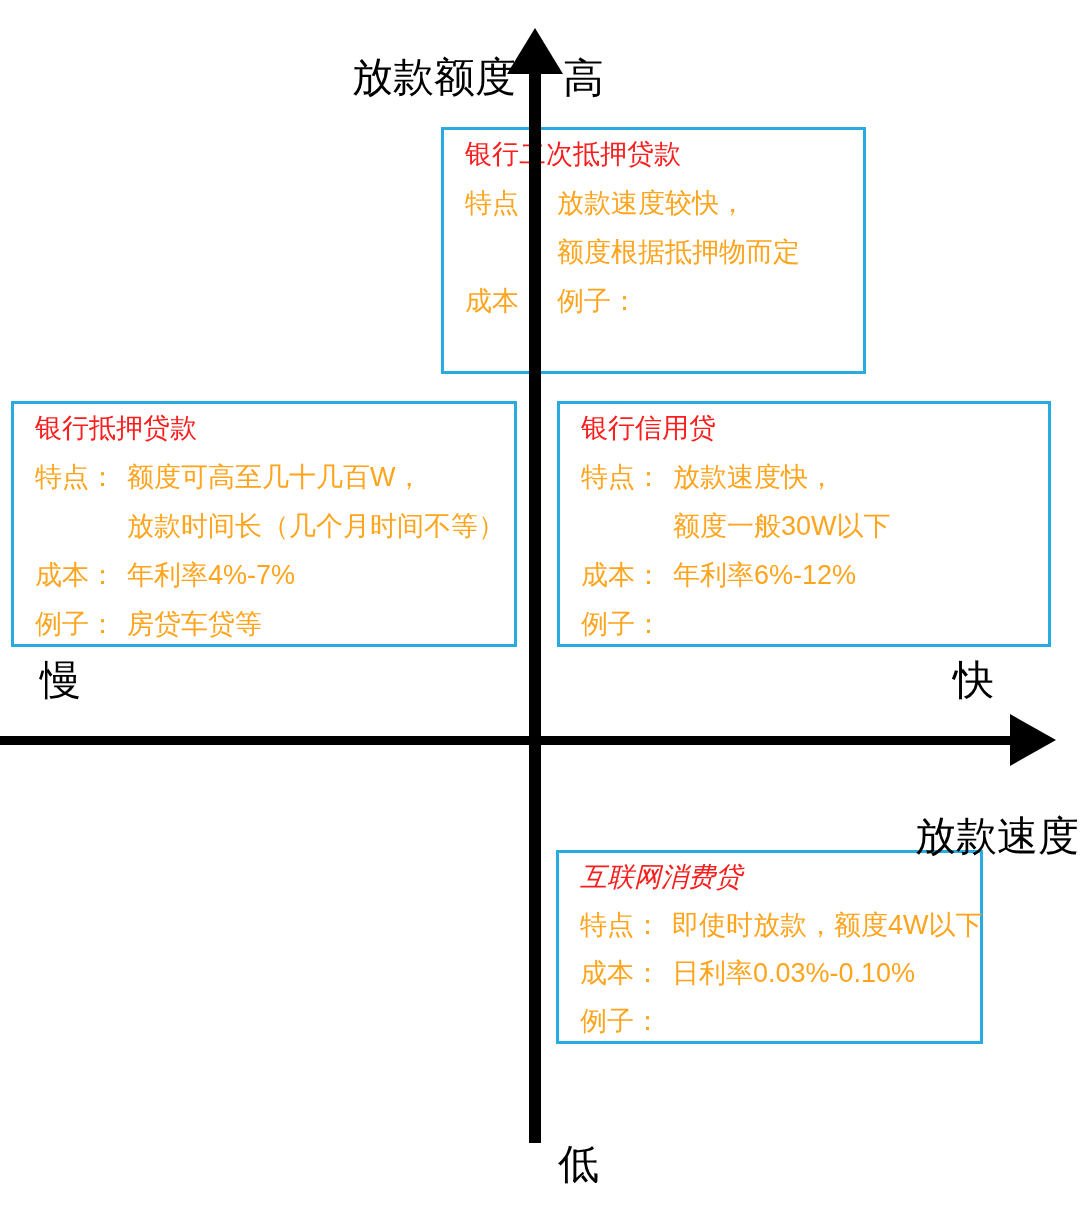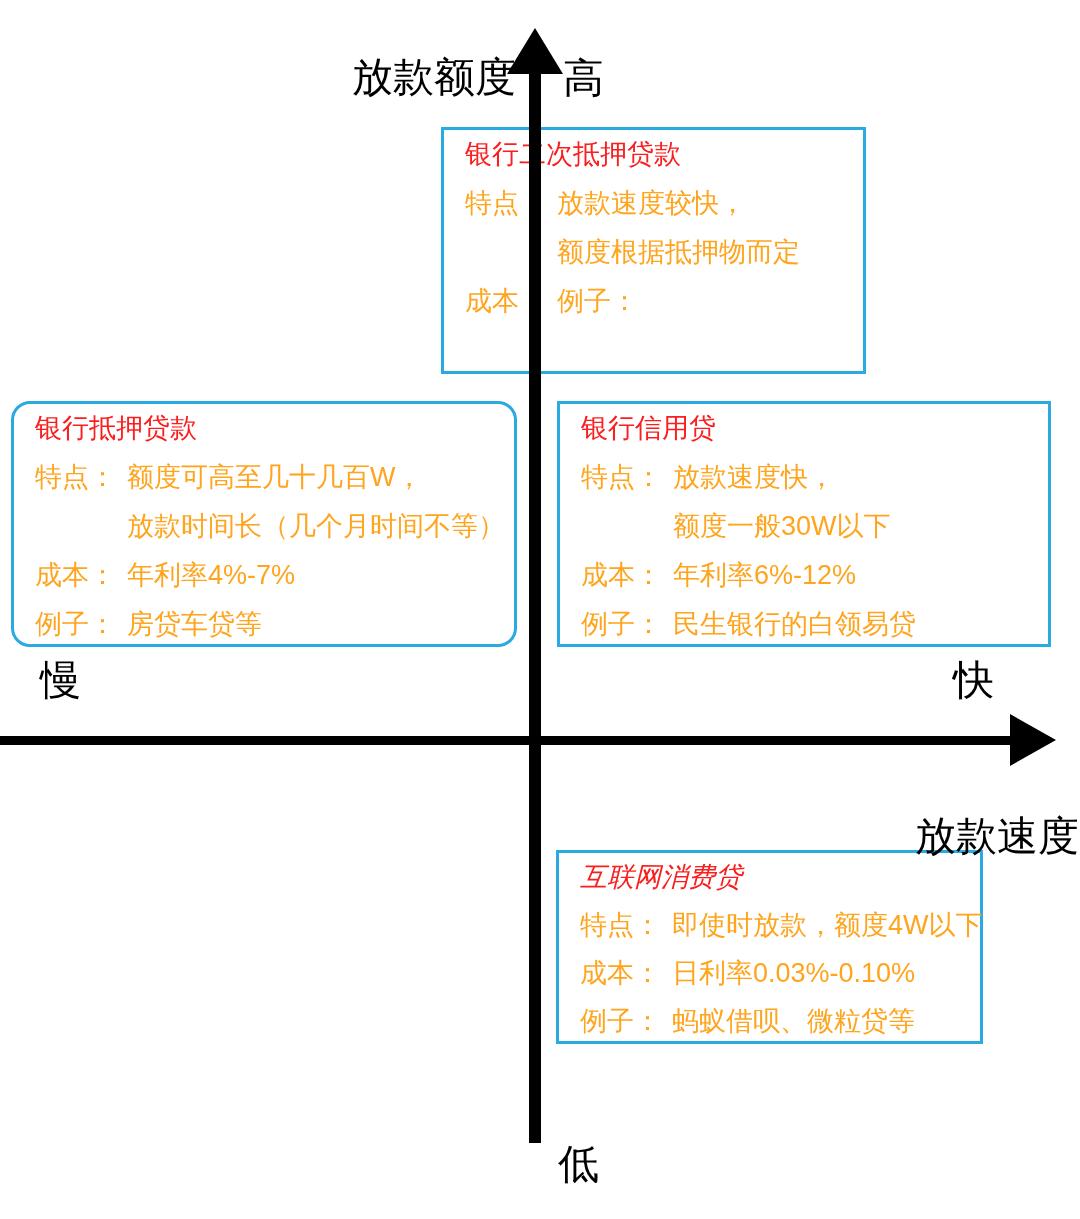--- a/index.html
+++ b/index.html
@@ -17,21 +17,21 @@
   .box{
     position:absolute;box-sizing:border-box;background:#ffffff;
     border:3px solid var(--border-c);z-index:1;
     padding:0 0 0 21px;font-size:27px;
   }
   .box .title{color:var(--title-c);line-height:49px;white-space:nowrap;}
   .box .grid{display:grid;grid-template-columns:92px 1fr;line-height:49px;color:var(--text-c);}
   .box .lbl{white-space:nowrap;}
   .box .val{white-space:nowrap;}
   #box-top   {left:441px;top:127px;width:425px;height:247px;}
-  #box-left  {left:11px; top:401px;width:506px;height:246px;border-radius:19px;}
+  #box-left  {left:11px; top:401px;width:506px;height:246px;}
   #box-right {left:557px;top:401px;width:494px;height:246px;}
   #box-bottom{left:556px;top:850px;width:427px;height:194px;}
   #box-bottom .title{line-height:48px;font-style:italic;}
   #box-bottom .grid{line-height:48px;}
   
   .v-line{position:absolute;left:529px;top:62px;width:12px;height:1081px;background:var(--axis-c);z-index:3;}
   .h-line{position:absolute;left:0;top:736px;width:1016px;height:9px;background:var(--axis-c);z-index:3;}
   .tri-up{
     position:absolute;left:507px;top:28px;width:0;height:0;z-index:3;
     border-left:28px solid transparent;border-right:28px solid transparent;
@@ -85,33 +85,31 @@
   <div class="box" id="box-right">
     <div class="title">银行信用贷</div>
     <div class="grid">
       <span class="lbl">特点：</span>
       <span class="val">放款速度快，</span>
       <span class="lbl"></span>
       <span class="val">额度一般30W以下</span>
       <span class="lbl">成本：</span>
       <span class="val">年利率6%-12%</span>
       <span class="lbl">例子：</span>
-      <span class="val">民生银行的白领易贷</span>
     </div>
   </div>
 
   <div class="box" id="box-bottom">
     <div class="title">互联网消费贷</div>
     <div class="grid">
       <span class="lbl">特点：</span>
       <span class="val">即使时放款，额度4W以下</span>
       <span class="lbl">成本：</span>
       <span class="val">日利率0.03%-0.10%</span>
       <span class="lbl">例子：</span>
-      <span class="val">蚂蚁借呗、微粒贷等</span>
     </div>
   </div>
 
   <div class="v-line"></div>
   <div class="tri-up"></div>
   <div class="h-line"></div>
   <div class="tri-right"></div>
 
   <div class="axlabel" id="ylab">放款额度</div>
   <div class="axlabel" id="yhigh">高</div>

